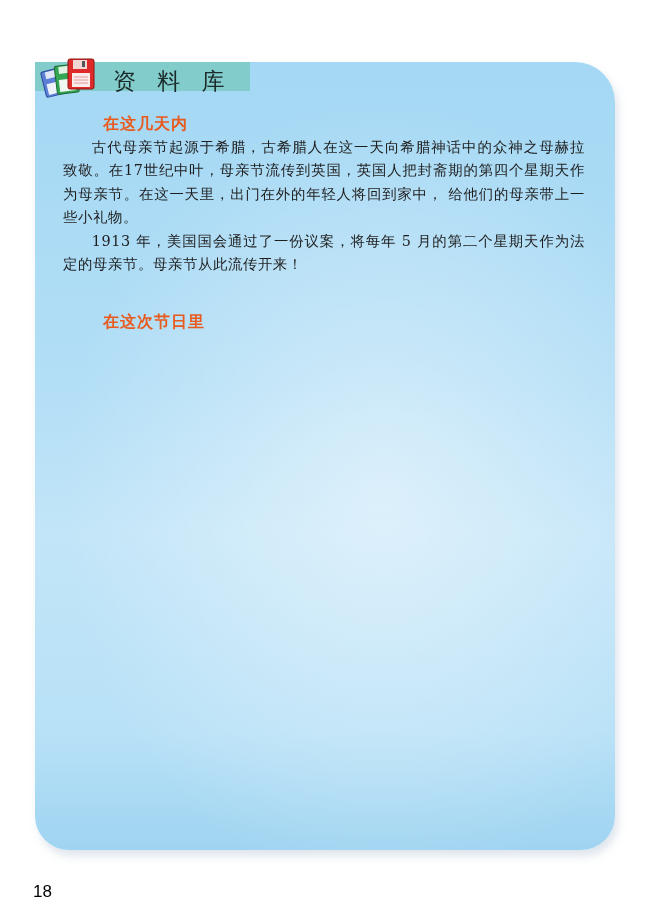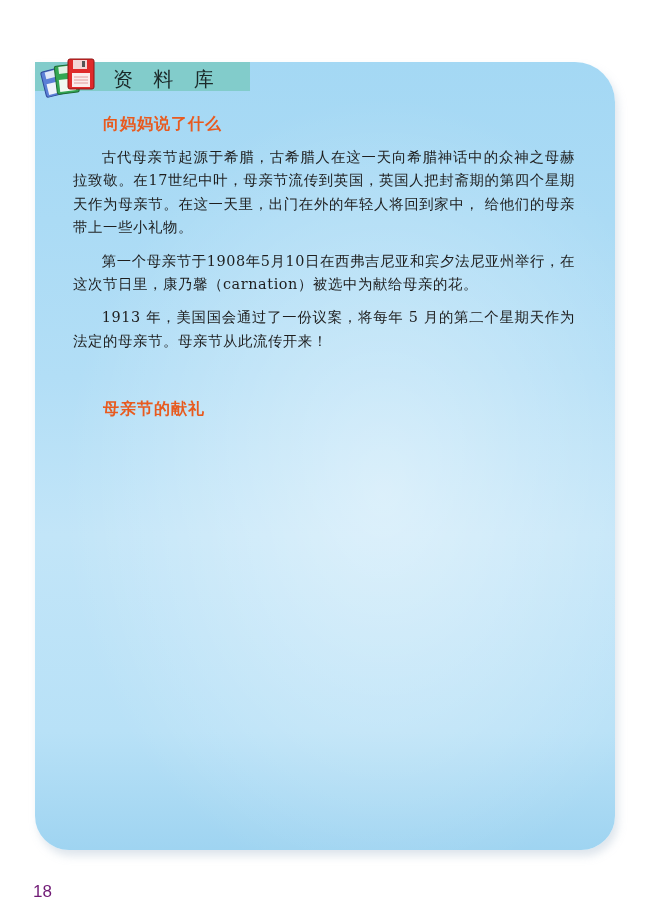--- a/index.html
+++ b/index.html
@@ -19,37 +19,37 @@
   .card-inner-glow {
     position: absolute; left: 0; top: 0; right: 0; bottom: 0;
     border-top-right-radius: 40px; border-bottom-left-radius: 34px; border-bottom-right-radius: 34px;
     background: radial-gradient(ellipse at 60% 55%, rgba(255,255,255,0.45), rgba(255,255,255,0) 65%);
   }
   .header-band {
     position: absolute; left: 35px; top: 62px; width: 215px; height: 29px;
     background: #82cccb;
   }
   .header-title {
-    position: absolute; left: 113px; top: 66px; font-size: 20px; letter-spacing: 7px;
+    position: absolute; left: 113px; top: 66px; font-size: 23px; letter-spacing: 7px;
     color: #1b2a2a; font-family: "DejaVu Sans", "Liberation Sans", sans-serif;
   }
   .floppy-icon { position: absolute; left: 38px; top: 55px; width: 64px; height: 48px; }
   .content {
     position: absolute; left: 63px; top: 112px; width: 522px;
     font-size: 14.4px; color: #1e1e1e; line-height: 23.4px;
   }
   .section-title {
     color: #e85a1e; font-weight: bold; font-size: 16px;
     font-family: "DejaVu Sans", "Liberation Sans", sans-serif;
     padding-left: 40px; margin: 0; line-height: 24px; letter-spacing: 1px;
   }
-  .para { text-indent: 2em; margin: 10px; text-align: justify; letter-spacing: 0.6px; }
+  .para { text-indent: 2em; margin: 0; text-align: justify; letter-spacing: 0.6px; }
   .gap { height: 34px; }
   .page-number {
-    position: absolute; left: 33px; top: 882px; font-size: 17px; color: #701a75;
+    position: absolute; left: 33px; top: 882px; font-size: 17px; color: #000000;
     font-family: "Liberation Sans", "DejaVu Sans", sans-serif;
   }
 </style>
 </head>
 <body>
 
 <div class="card">
   <div class="card-inner-glow"></div>
 </div>
 
@@ -77,24 +77,23 @@
     <line x1="36" y1="22" x2="50" y2="22" stroke="#d88" stroke-width="0.8"></line>
     <line x1="36" y1="25" x2="50" y2="25" stroke="#d88" stroke-width="0.8"></line>
     <line x1="36" y1="28" x2="50" y2="28" stroke="#d88" stroke-width="0.8"></line>
   </g>
 </svg>
 
 <div class="header-title">资 料 库</div>
 
 <div class="content">
   <section>
-    <h2 class="section-title">向妈妈说了什么</h2>
+    <h2 class="section-title">在这几天内</h2>
     <p class="para">古代母亲节起源于希腊，古希腊人在这一天向希腊神话中的众神之母赫拉致敬。在17世纪中叶，母亲节流传到英国，英国人把封斋期的第四个星期天作为母亲节。在这一天里，出门在外的年轻人将回到家中， 给他们的母亲带上一些小礼物。</p>
-    <p class="para">第一个母亲节于1908年5月10日在西弗吉尼亚和宾夕法尼亚州举行，在这次节日里，康乃馨（carnation）被选中为献给母亲的花。</p>
     <p class="para">1913 年，美国国会通过了一份议案，将每年 5 月的第二个星期天作为法定的母亲节。母亲节从此流传开来！</p>
   </section>
   <div class="gap"></div>
   <section>
-    <h2 class="section-title">母亲节的献礼</h2>
+    <h2 class="section-title">在这次节日里</h2>
   </section>
 </div>
 
 <div class="page-number">18</div>
 
 </body></html>

